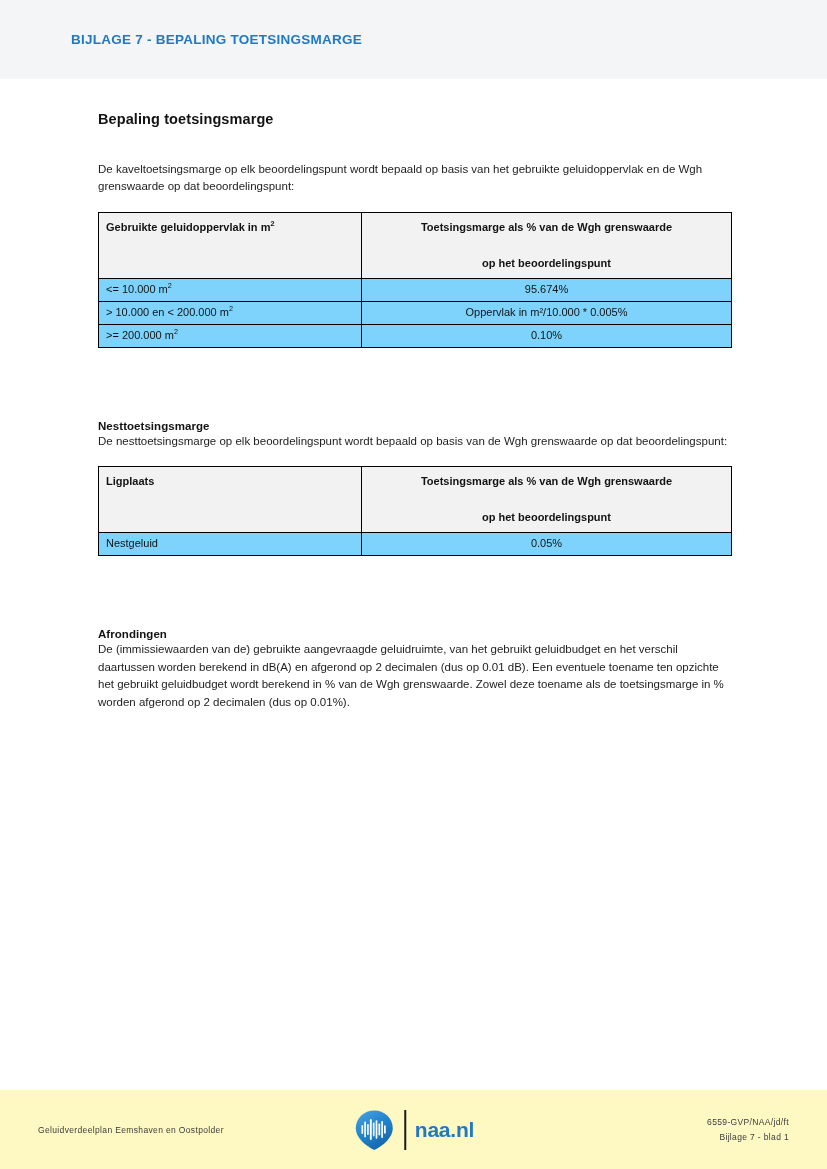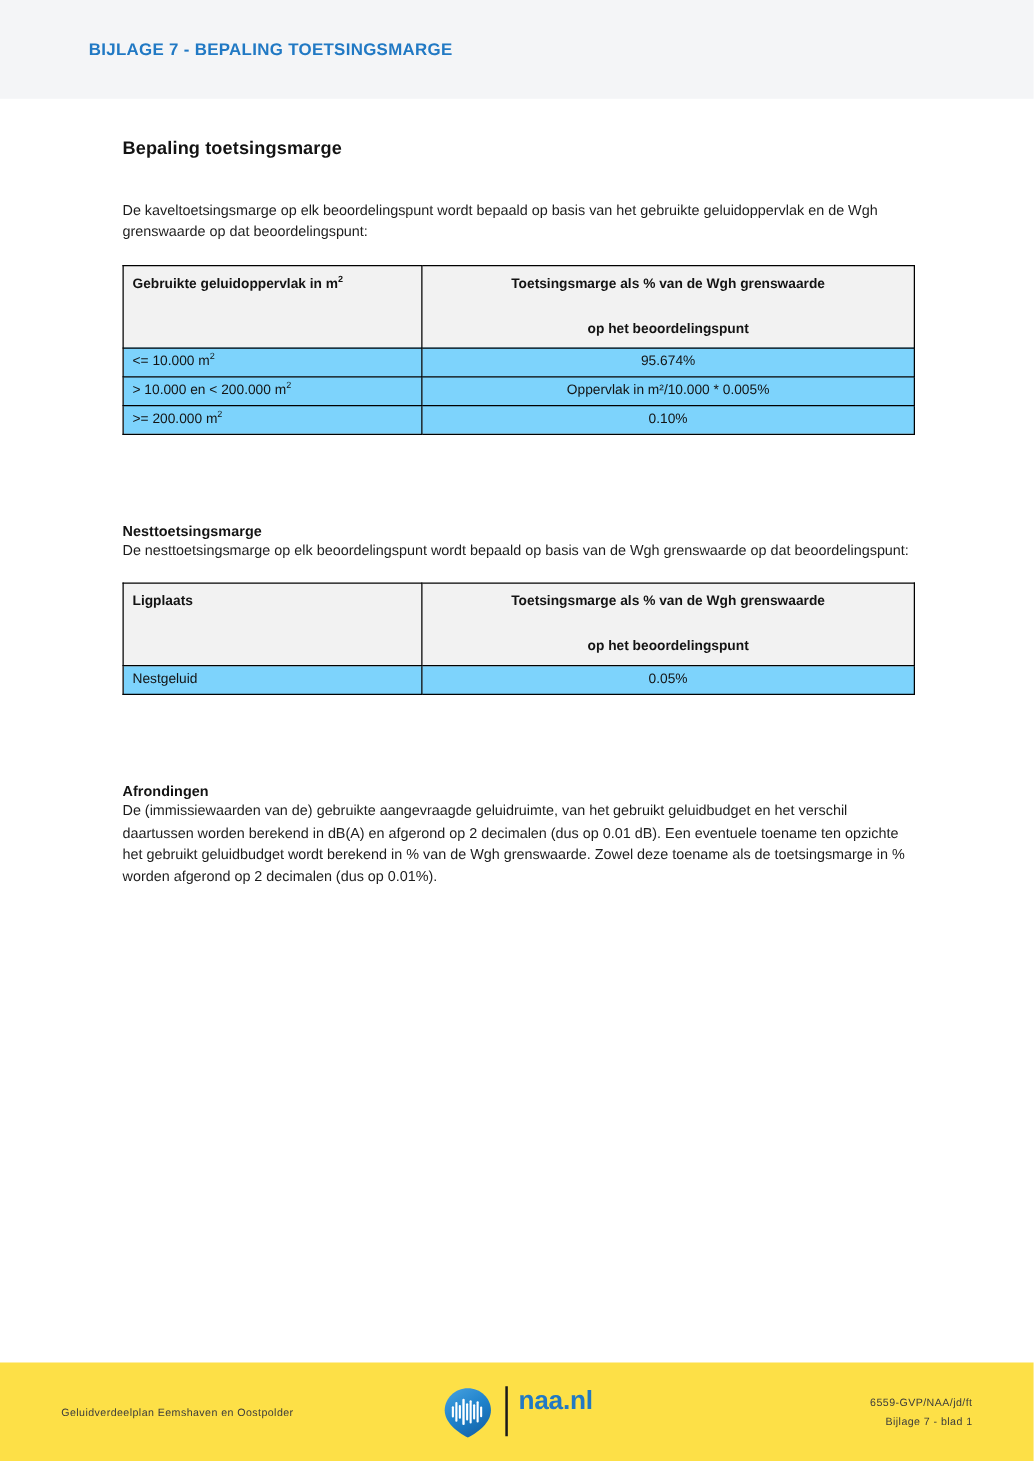--- a/index.html
+++ b/index.html
@@ -94,21 +94,21 @@
     vertical-align: top;
   }
   table.data-table thead th {
     background: #f2f2f2;
     font-weight: bold;
     padding: 8px 6px 9px 6px;
     height: 44px;
   }
   table.data-table thead th.col-left {
     text-align: left;
-    width: 239px;
+    width: 263px;
     padding-left: 7px;
     vertical-align: top;
   }
   table.data-table thead th.col-right {
     text-align: center;
     vertical-align: top;
   }
   table.data-table thead th.col-right .hdr-line2 {
     display: block;
     margin-top: 24px;
@@ -133,34 +133,35 @@
 
   .spacer-block { height: 42px; }
 
   
   .page-footer {
     position: absolute;
     left: 0;
     top: 1090px;
     width: 827px;
     height: 79px;
-    background: #fde047;
+    background: #fef9c3;
     display: flex;
     align-items: center;
     justify-content: space-between;
-    padding: 0 49px;
+    padding: 0 38px;
   }
   .footer-left {
     font-size: 8.5px;
     color: #3b3b3b;
     letter-spacing: 0.35px;
     width: 300px;
   }
   .footer-center {
     display: flex;
+    align-items: center;
     gap: 9px;
     position: absolute;
     left: 50%;
     transform: translateX(-50%);
   }
   .logo-mark {
     width: 42px;
     height: 42px;
     position: relative;
     flex: none;

